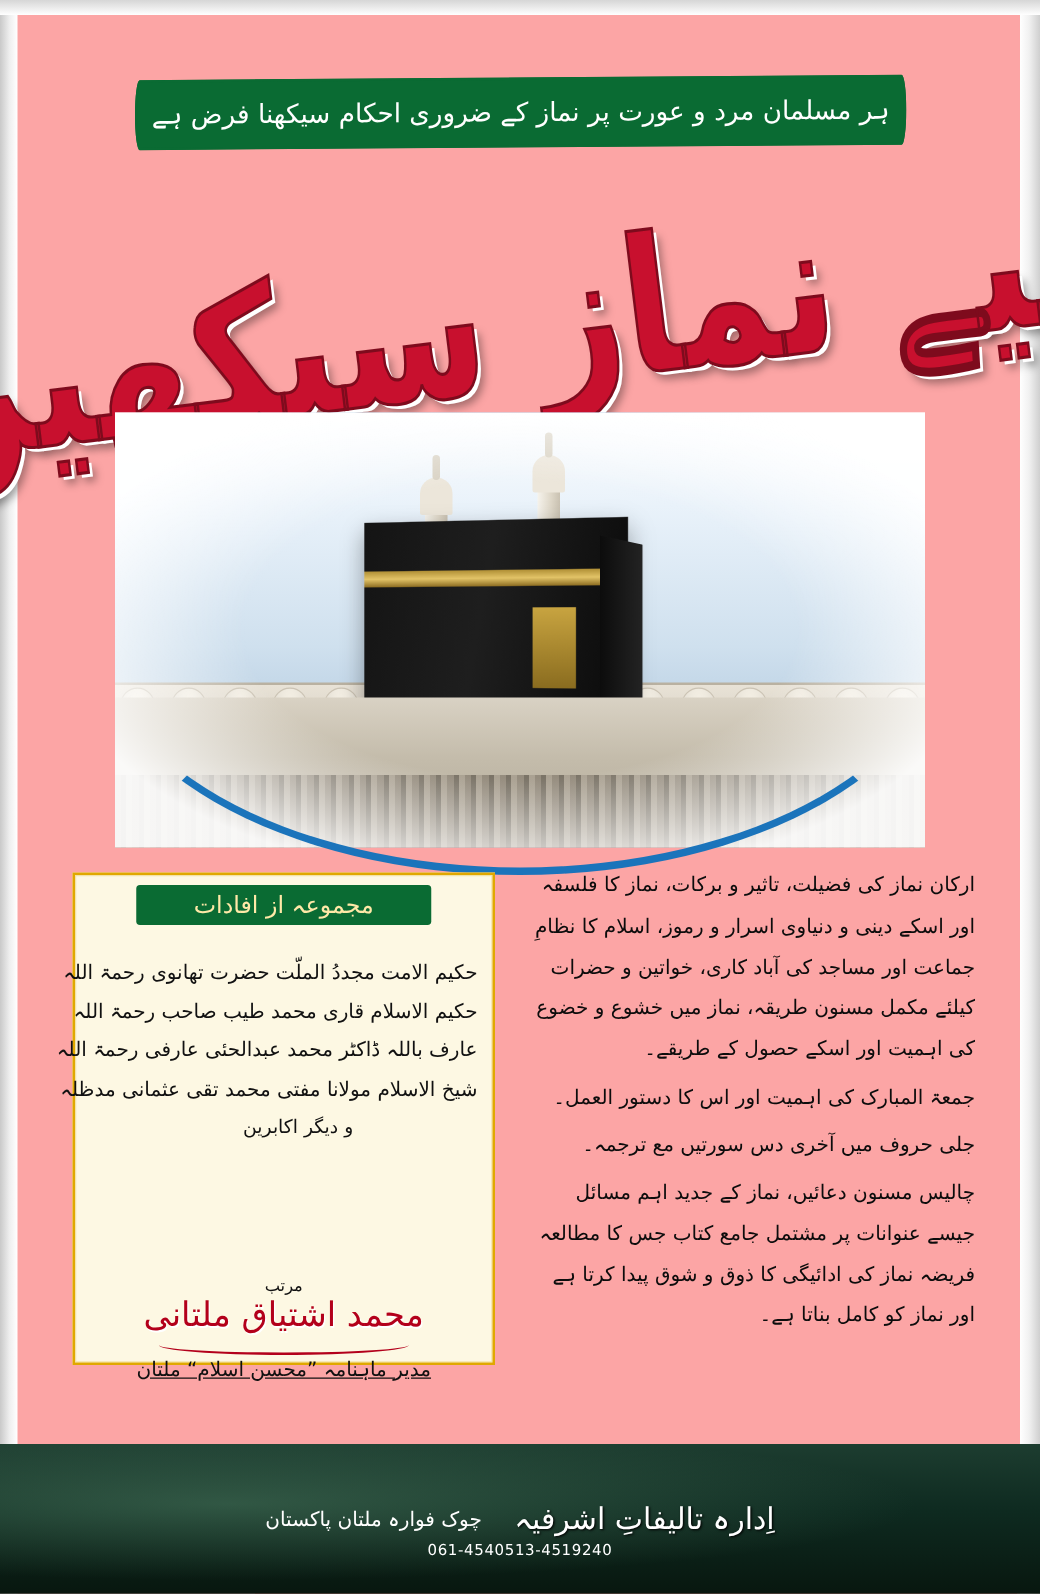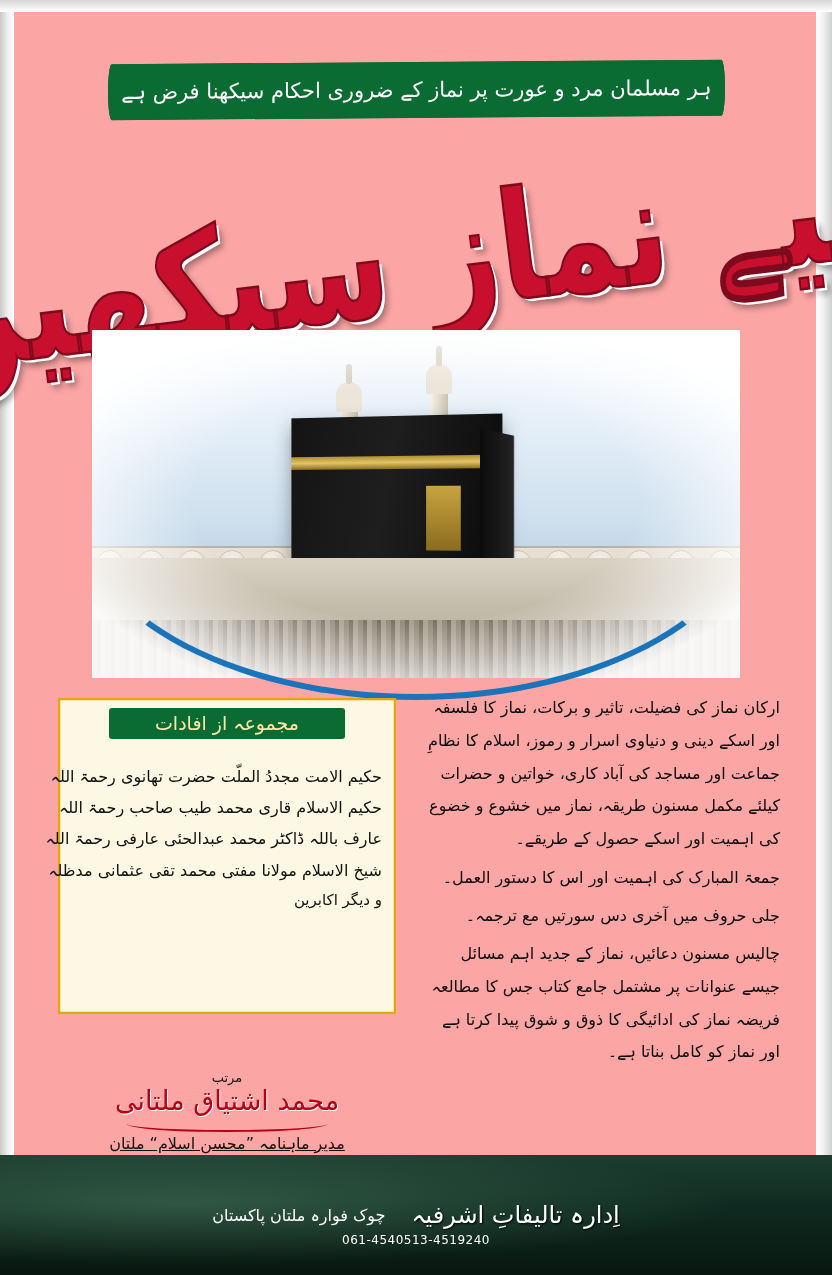--- a/index.html
+++ b/index.html
@@ -179,57 +179,56 @@
   
   .lower {
     position: absolute;
     left: 48px; top: 692px;
     width: 736px; height: 468px;
   }
   
   .contrib-box {
     position: absolute;
     left: 10px; top: 6px;
-    width: 338px; height: 316px;
+    width: 338px; height: 394px;
     background: #fdf8e3;
     border: 2px solid #e0a800;
     box-shadow: 0 0 0 1px #f3e3a8 inset;
   }
   .contrib-head {
     margin: 8px auto 2px auto;
     width: 236px;
     background: #0a6b33;
     color: #ffe9a8;
     text-align: center;
     font-size: 19px;
     padding: 4px 0 5px 0;
     border-radius: 3px;
     direction: rtl;
   }
   .contrib-list {
     direction: rtl;
-    text-align: right;
+    text-align: center;
     padding: 6px 12px 0 12px;
     margin-left: 23px;
   }
   .contrib-list li {
     list-style: none;
     font-size: 16px;
     line-height: 1.95;
     color: #111;
     white-space: nowrap;
   }
   .contrib-list li.small { font-size: 15px; }
   .compiler {
     position: absolute;
     left: 10px; top: 330px;
     width: 338px;
     text-align: center;
     direction: rtl;
-    margin-top: 48px;
   }
   .compiler .murattib {
     font-size: 13px; color: #111; margin-bottom: 1px;
   }
   .compiler .name {
     font-size: 27px; color: #b3001b; line-height: 1.1;
     text-shadow: 1px 1px 0 #ffffff;
   }
   .compiler .swoosh {
     width: 200px; height: 16px; margin: 0 auto;

